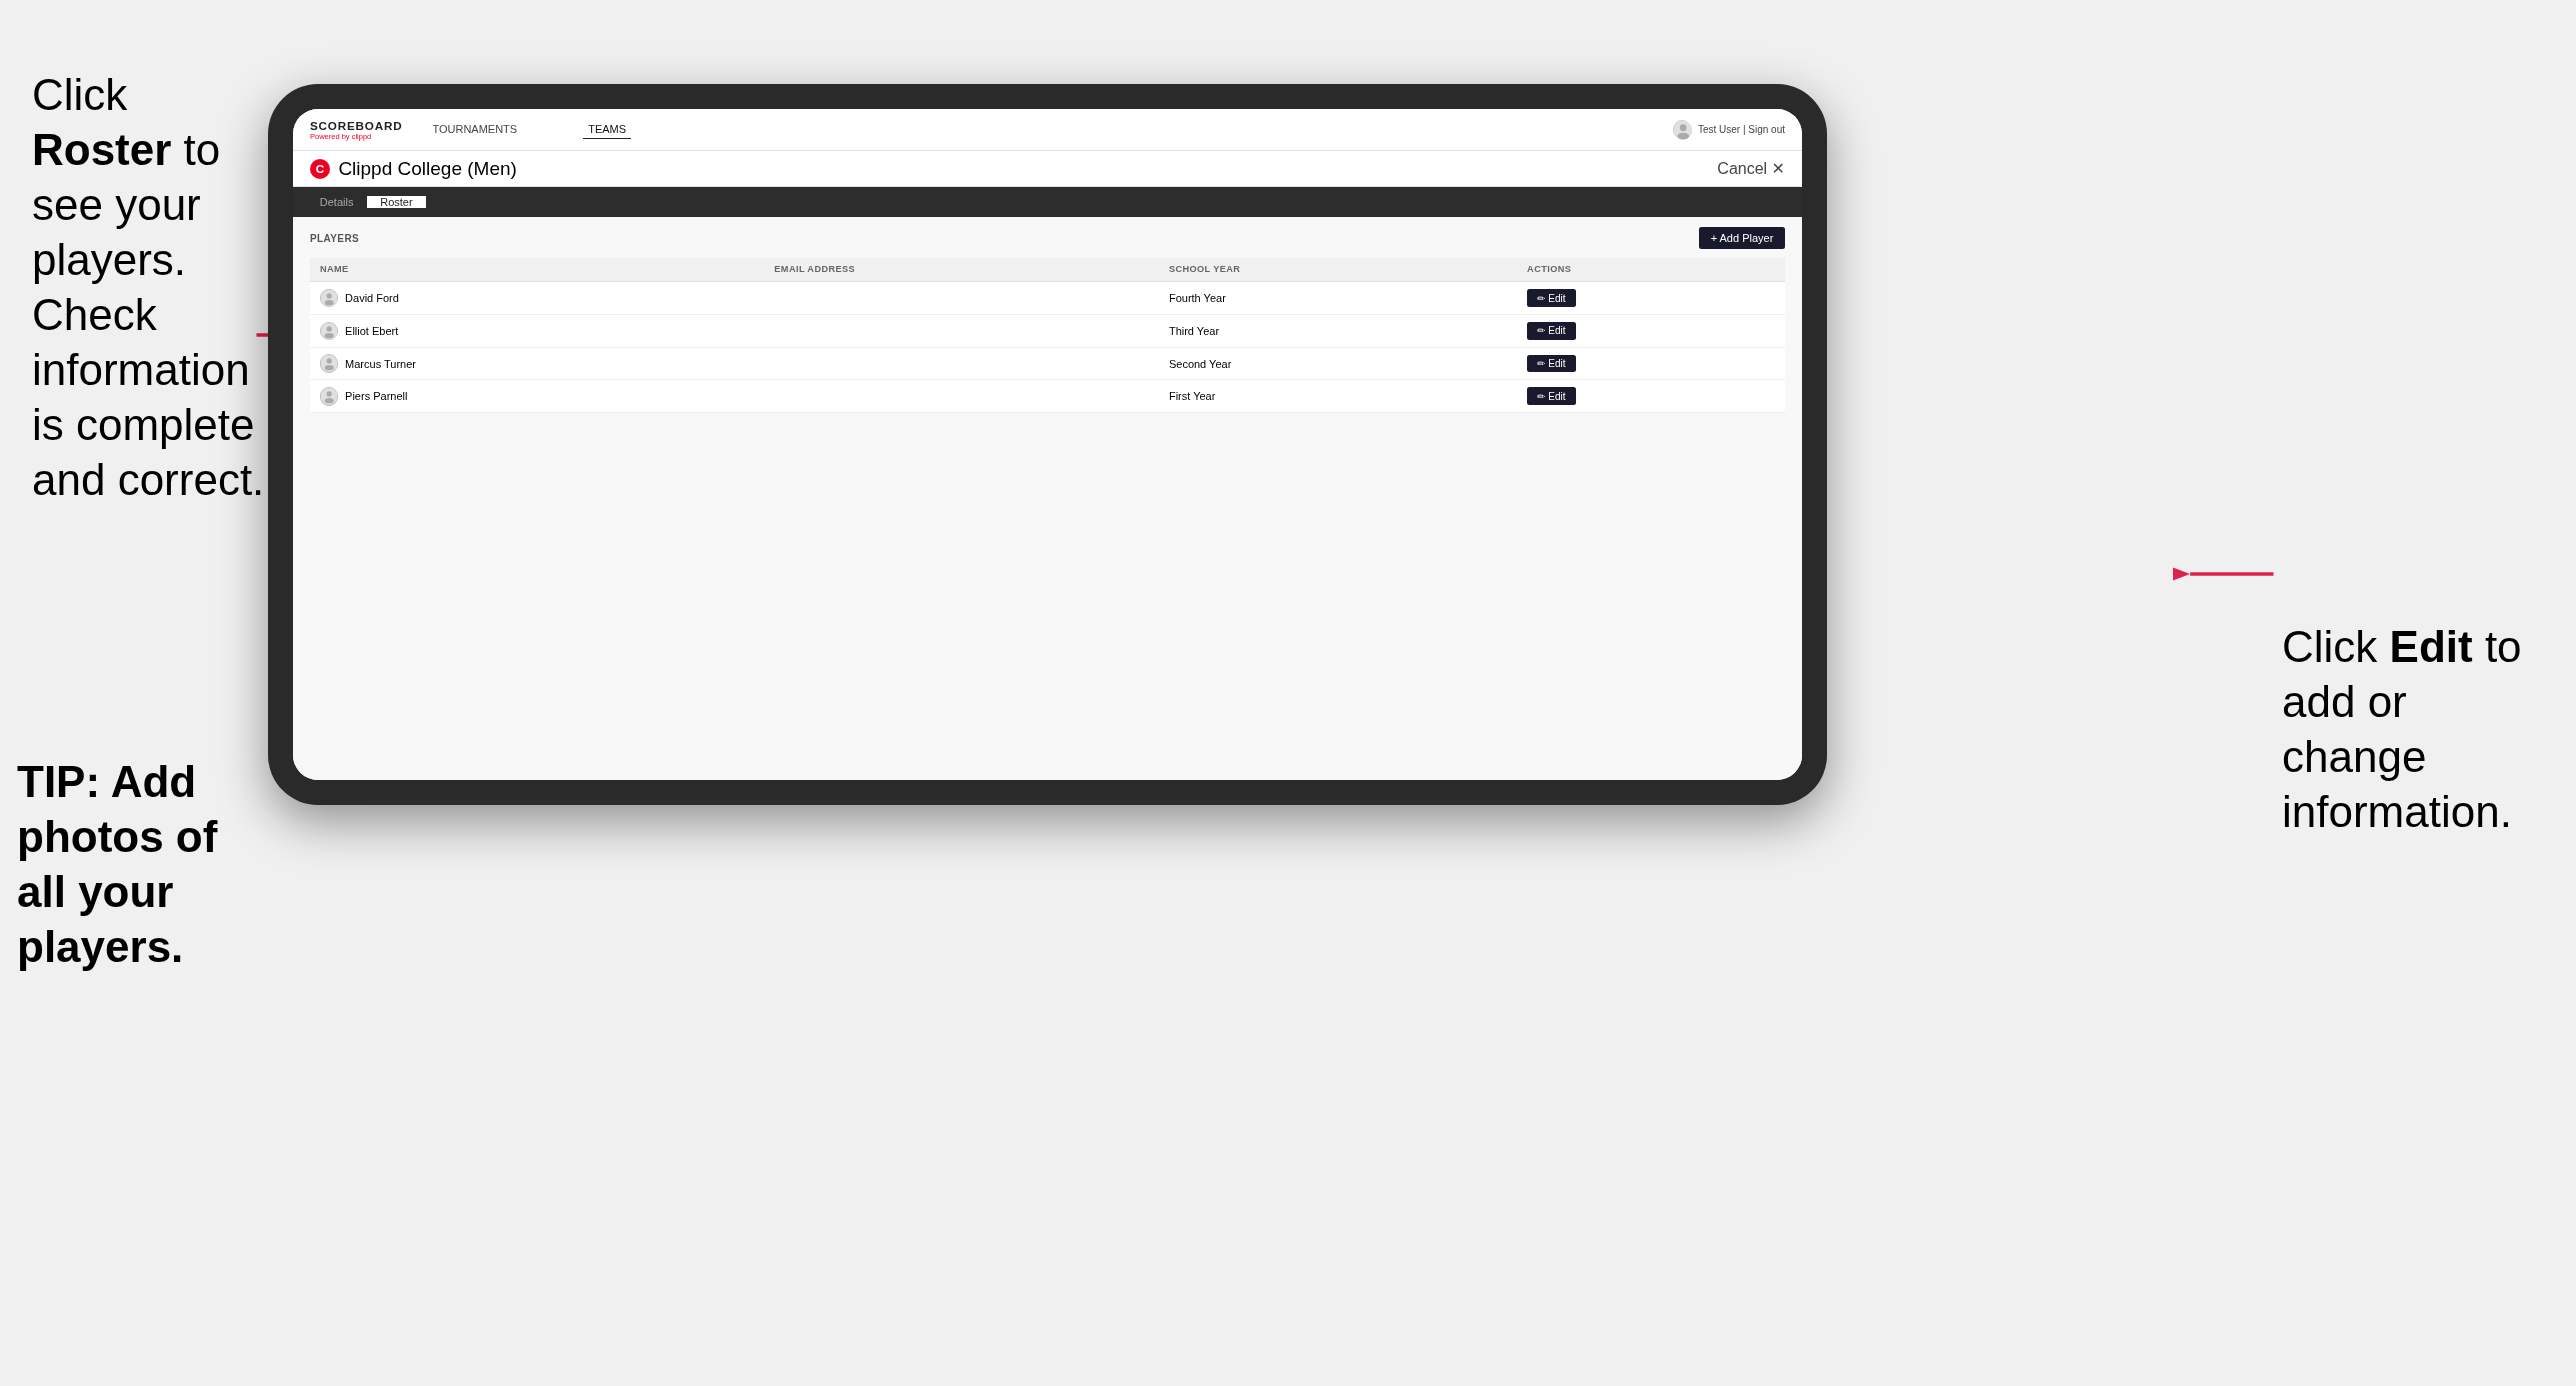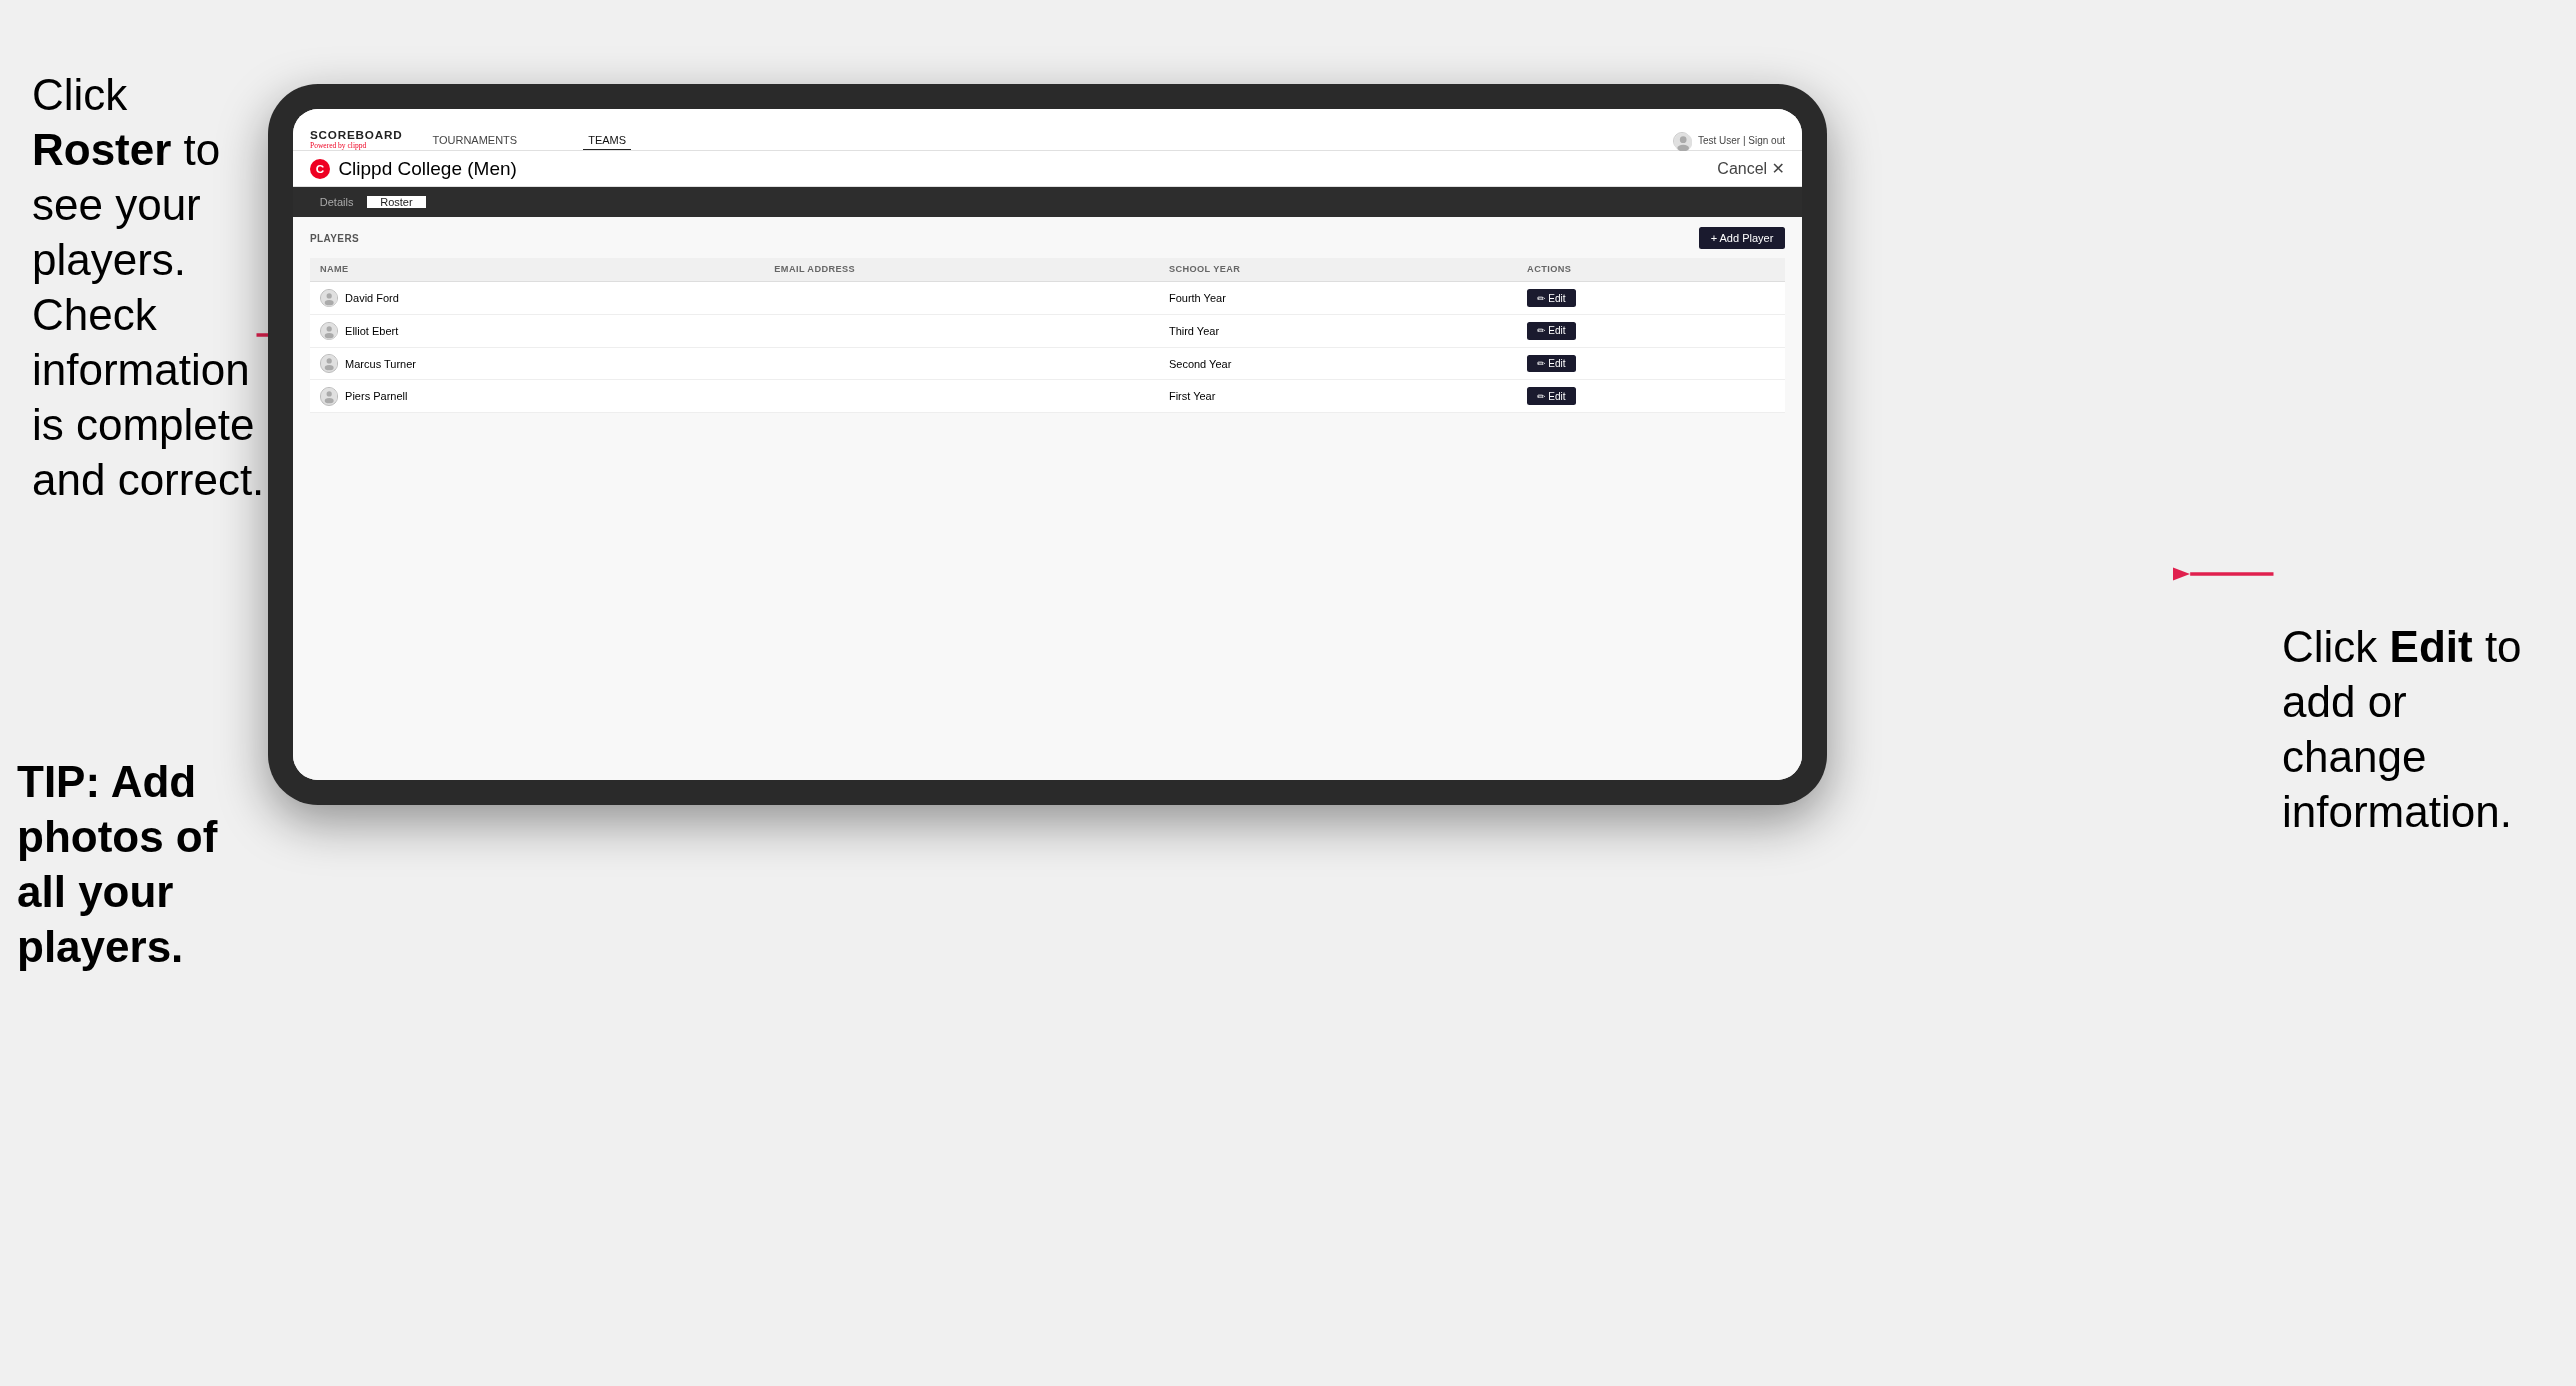--- a/index.html
+++ b/index.html
@@ -70,41 +70,40 @@
       overflow: hidden;
       display: flex;
       flex-direction: column;
     }
 
     
     .navbar {
       background: #fff;
       height: 42px;
       display: flex;
-      align-items: flex-end;
+      align-items: center;
       padding: 0 17px;
       border-bottom: 0.8px solid #e0e0e0;
       flex-shrink: 0;
     }
 
     .navbar-logo {
       display: flex;
       flex-direction: column;
       margin-right: 25px;
     }
     .navbar-logo-title {
       font-size: 11.7px;
       font-weight: bold;
       letter-spacing: 0.8px;
       color: #222;
     }
     .navbar-logo-sub {
       font-size: 7.5px;
       color: #e02;
-      font-family: Liberation Serif, serif;
     }
 
     .navbar-nav {
       display: flex;
       gap: 17px;
       flex: 1;
     }
     .nav-item {
       font-size: 11px;
       color: #444;

